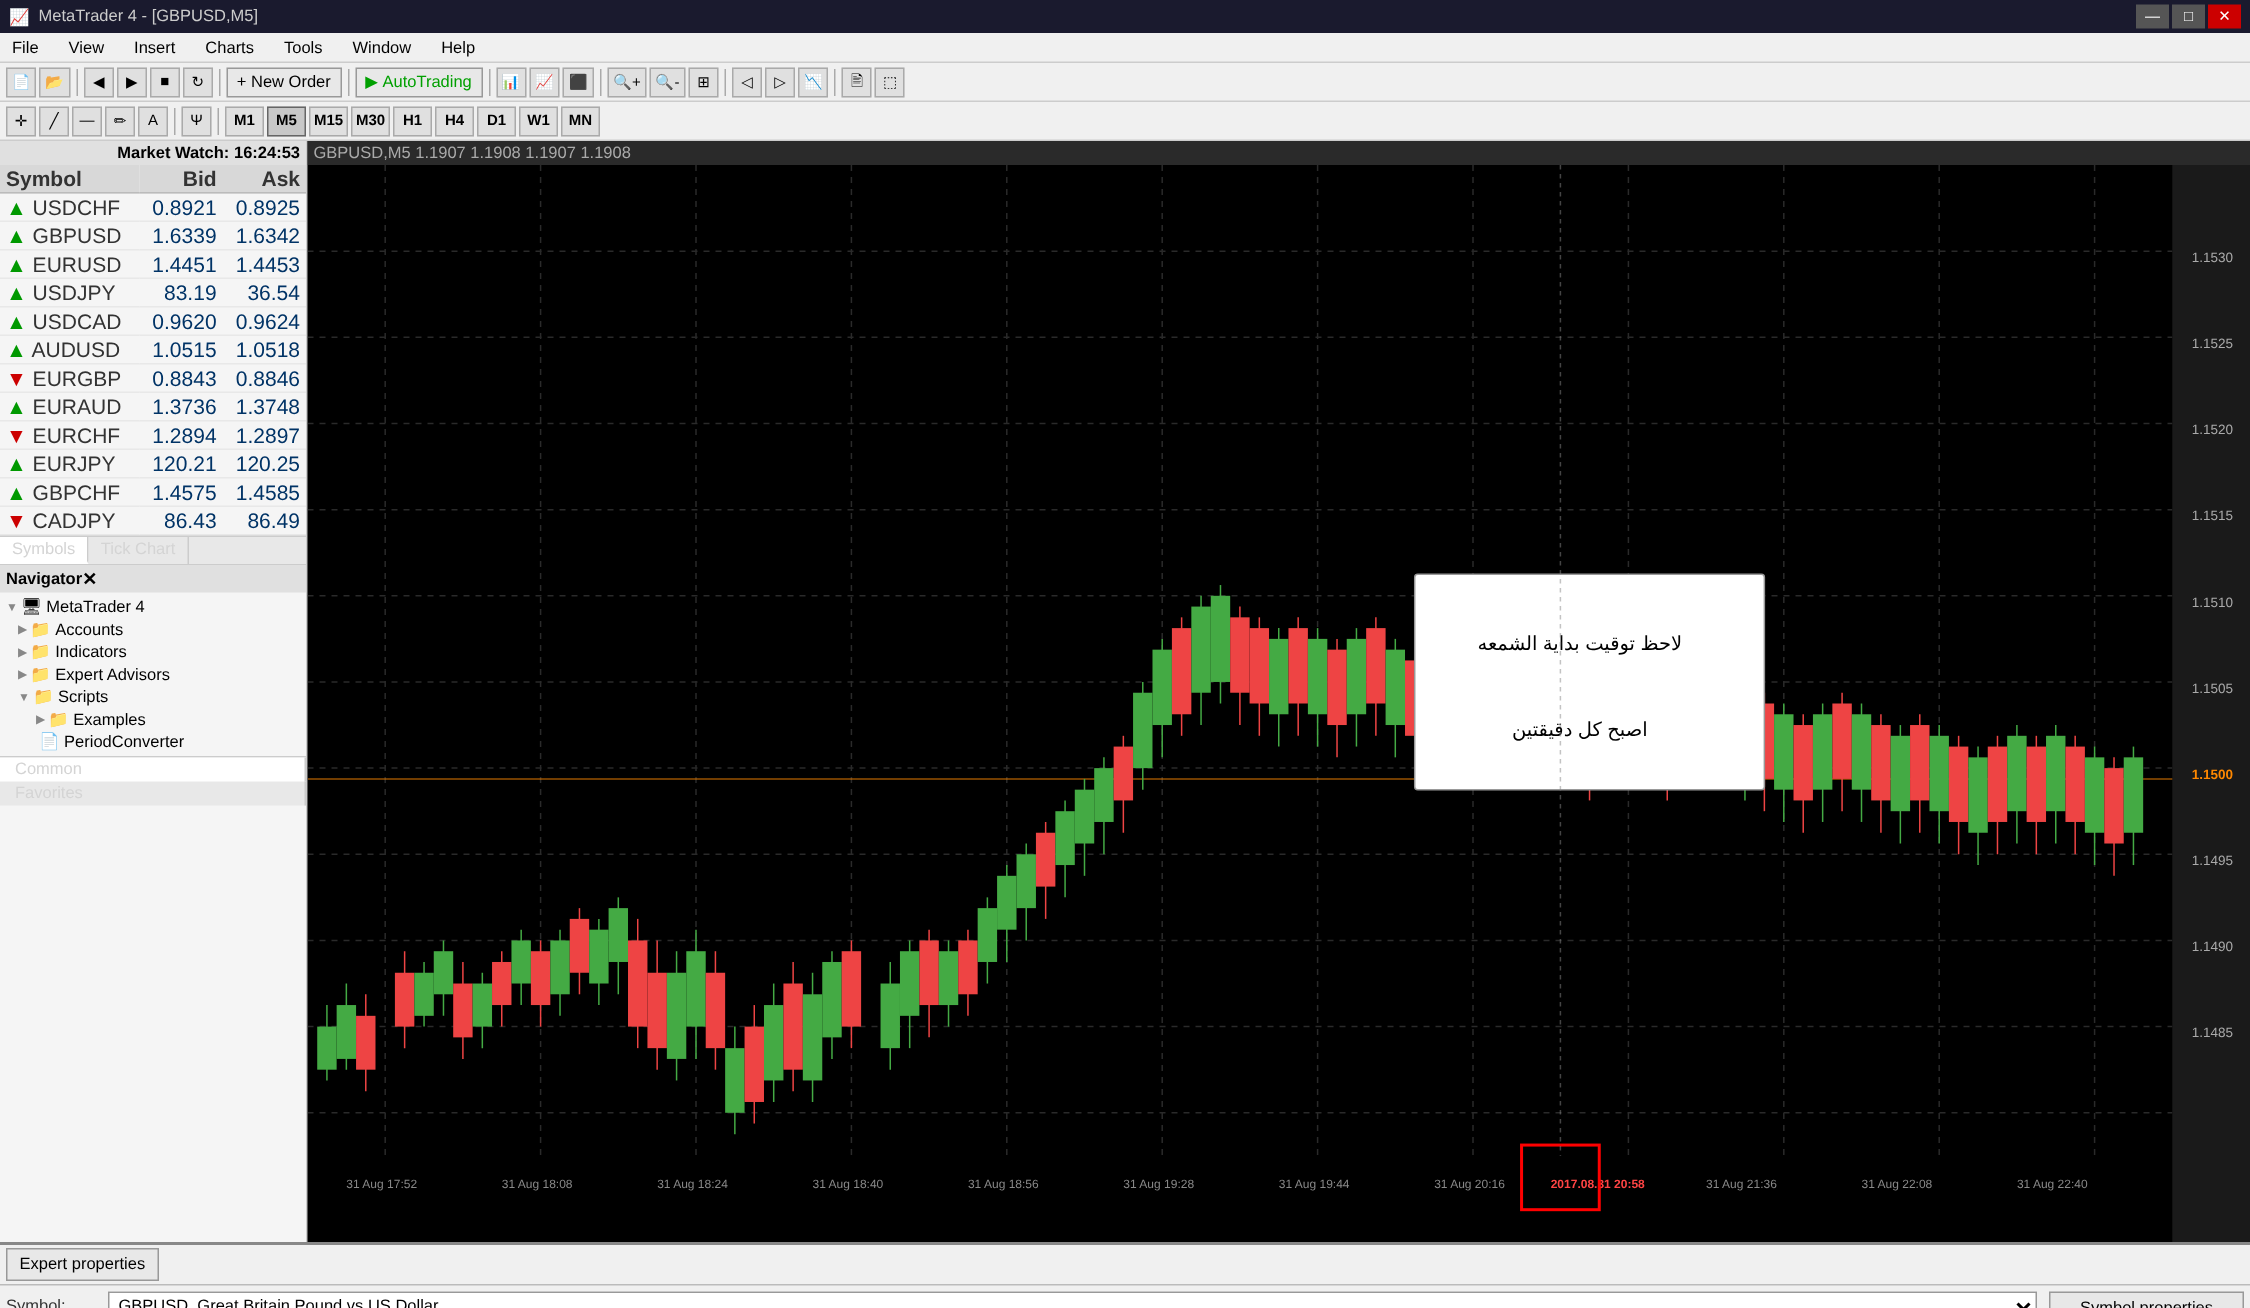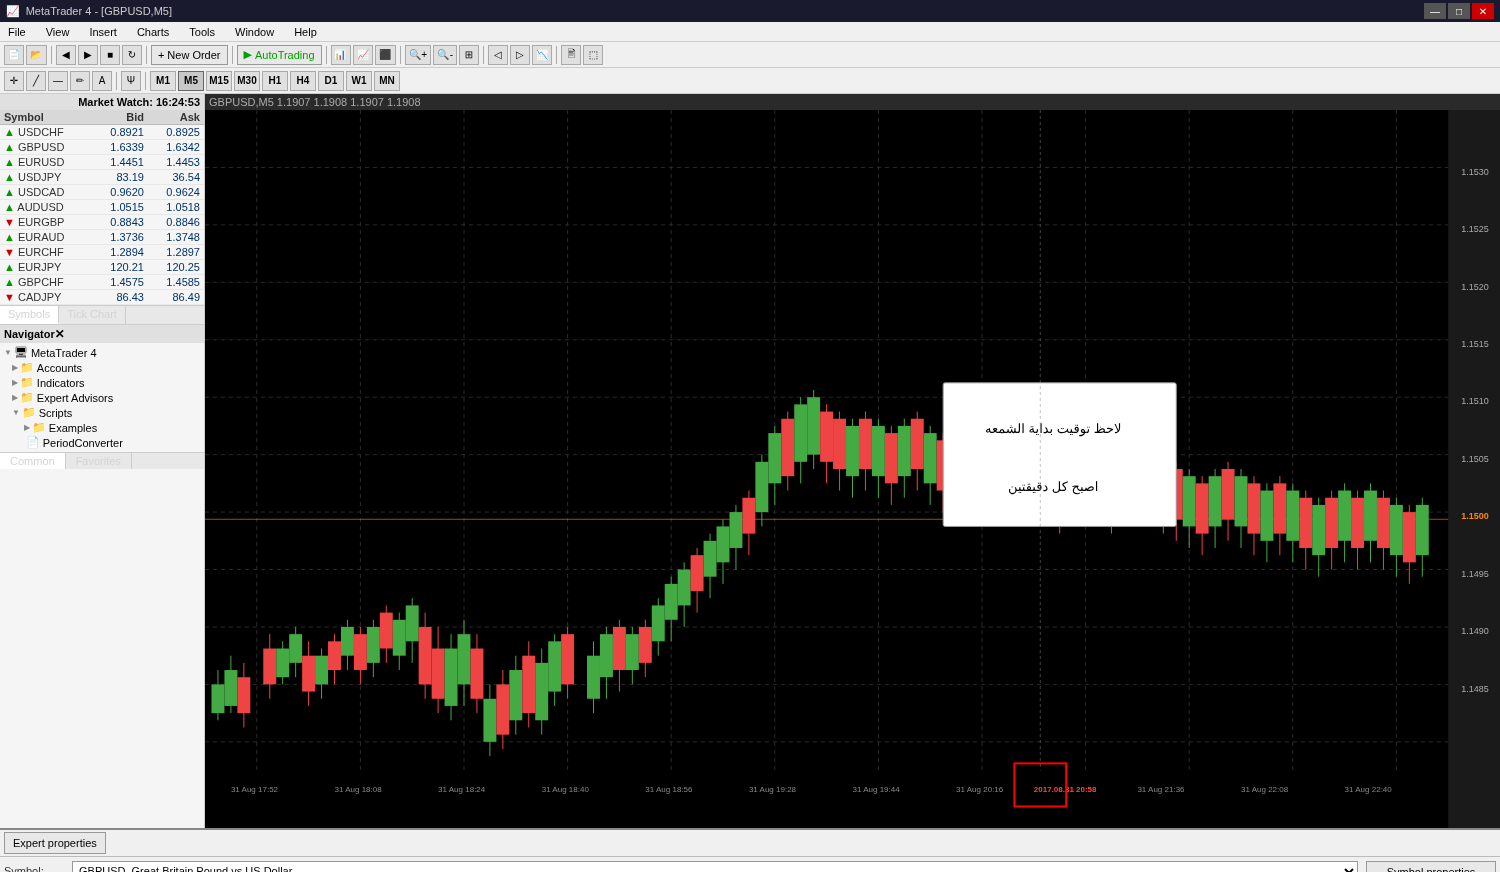--- a/index.html
+++ b/index.html
@@ -28,21 +28,21 @@
 
     
     #main { display: flex; height: calc(872px - 22px - 20px - 26px - 26px - 22px - 22px); }
 
     
     #left-panel { width: 205px; background: #f5f5f5; border-right: 1px solid #ccc; display: flex; flex-direction: column; }
 
     
     #market-watch { flex: 0 0 auto; border-bottom: 1px solid #ccc; }
     #mw-header { background: #e0e0e0; padding: 2px 4px; font-size: 11px; font-weight: bold; color: #000; display: flex; justify-content: flex-end; }
-    #mw-table { width: 100%; border-collapse: collapse; font-size: 11px; }
+    #mw-table { width: 100%; border-collapse: collapse; font-size: 14px; }
     #mw-table th { background: #d8d8d8; padding: 1px 4px; text-align: right; border-bottom: 1px solid #bbb; color: #333; }
     #mw-table th:first-child { text-align: left; }
     #mw-table td { padding: 1px 4px; border-bottom: 1px solid #e8e8e8; margin-left: 45px; }
     #mw-table td:first-child { color: #333; }
     #mw-table td:nth-child(2), #mw-table td:nth-child(3) { text-align: right; color: #003366; }
 
     
     #mw-tabs { display: flex; background: #e8e8e8; border-top: 1px solid #ccc; }
     .mw-tab { padding: 2px 8px; font-size: 11px; cursor: pointer; border-right: 1px solid #ccc; }
     .mw-tab.active { background: #fff; border-bottom: 2px solid #fff; }
@@ -50,21 +50,21 @@
     
     #navigator { flex: 1; }
     #nav-header { background: #e0e0e0; padding: 2px 4px; font-size: 11px; font-weight: bold; color: #000; display: flex; justify-content: flex-start; align-items: center; }
     .nav-close { cursor: pointer; font-size: 12px; }
     #nav-tree { padding: 2px 0; }
     .nav-item { display: flex; align-items: center; padding: 1px 4px; cursor: pointer; font-size: 11px; color: #000; }
     .nav-indent1 { padding-left: 12px; }
     .nav-indent2 { padding-left: 24px; }
 
     
-    #nav-tabs { display: flex; background: #e8e8e8; border-top: 1px solid #ccc; }
+    #nav-tabs { display: flex; background: #e8e8e8; border-top: 1px solid #ccc; flex-direction: column; }
     .nav-tab { padding: 2px 10px; font-size: 11px; cursor: pointer; border-right: 1px solid #ccc; }
     .nav-tab.active { background: #fff; }
 
     
     #chart-area { flex: 1; display: flex; flex-direction: column; background: #1a1a1a; overflow: hidden; position: relative; }
 
     
     #chart-header { background: #2a2a2a; padding: 2px 4px; font-size: 11px; color: #aaa; display: flex; align-items: center; }
 
     

